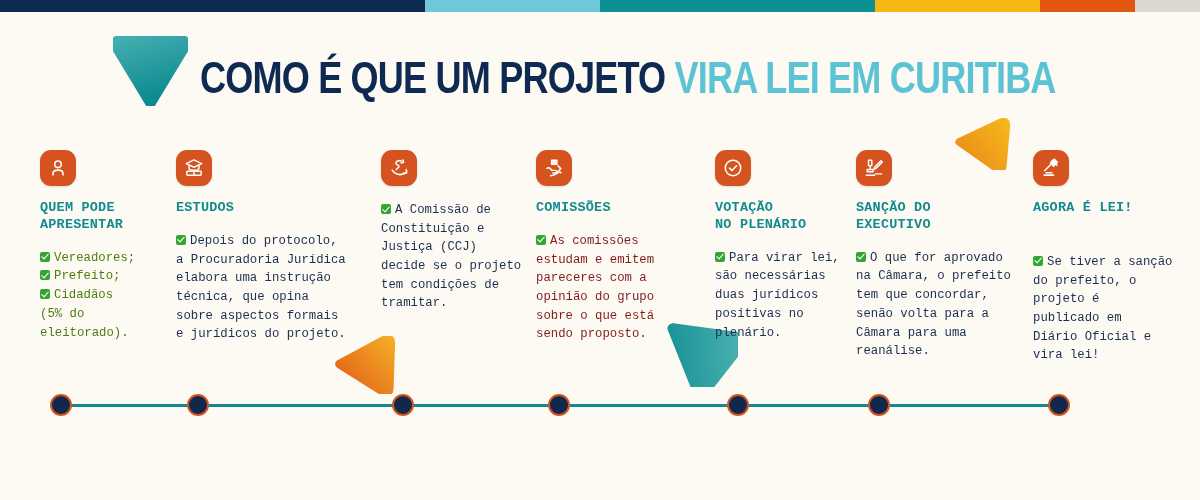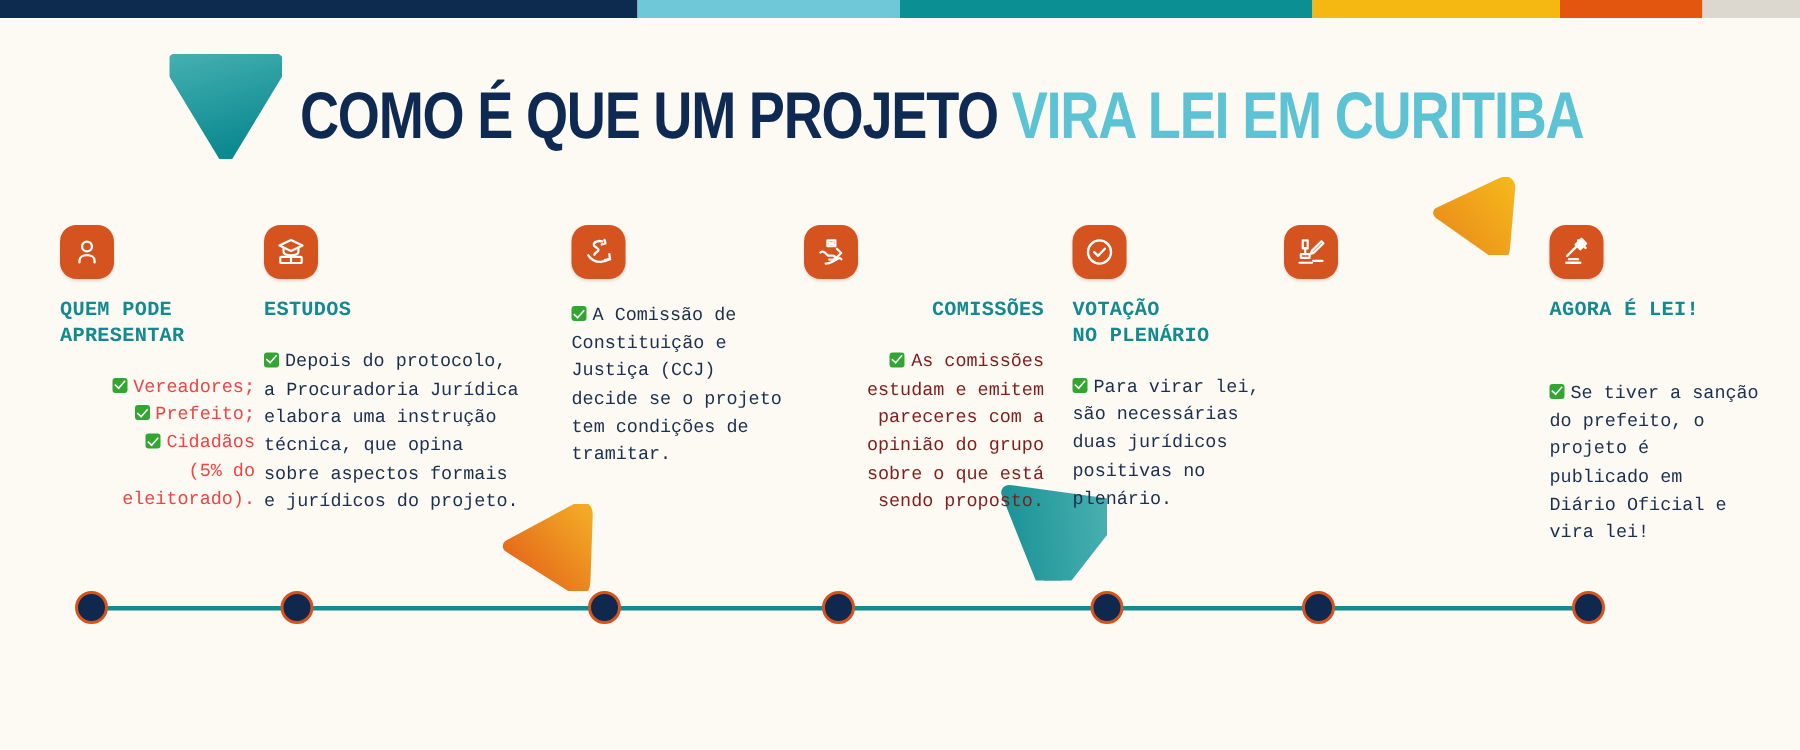--- a/index.html
+++ b/index.html
@@ -172,21 +172,21 @@
         <div class="icon-box" style="background: rgb(212, 83, 30);">
           <svg width="22" height="22" viewBox="0 0 24 24" fill="none" stroke="#fff" stroke-width="1.7" stroke-linecap="round" stroke-linejoin="round">
             <circle cx="12" cy="8" r="3.6"></circle>
             <path d="M6.5 19.5v-1.2c0-2.4 2.3-4 5.5-4s5.5 1.6 5.5 4v1.2"></path>
           </svg>
         </div>
         <div class="col-title" style="color: rgb(18, 138, 143);">
           <div>QUEM PODE</div>
           <div>APRESENTAR</div>
         </div>
-        <div class="col-body" style="color: #ef4444; text-align: right;">
+        <div class="col-body" style="color: #4d7c0f;">
           <div><span class="check"></span><span>Vereadores;</span></div>
           <div><span class="check"></span><span>Prefeito;</span></div>
           <div><span class="check"></span><span>Cidadãos</span></div>
           <div class="bullet-line">(5% do eleitorado).</div>
         </div>
       </div>
       <div class="col" style="left: 176px; width: 175px;">
         <div class="icon-box" style="background: rgb(212, 83, 30);">
           <svg width="22" height="22" viewBox="0 0 24 24" fill="none" stroke="#fff" stroke-width="1.6" stroke-linecap="round" stroke-linejoin="round">
             <path d="M12 3.2 3.6 7.2 12 11.2l8.4-4z"></path>
@@ -208,21 +208,21 @@
             <path d="M14.6 4.3c-3.2-1-6 .6-6 2.4 0 1.9 3.4 2 3.4 3.7 0 1.6-3 2-3 3.6"></path>
             <path d="M16.4 3.2l.6 2.6-2.6.7"></path>
             <path d="M4.6 14.4c1.9 3 5.2 4.8 8.8 4.8 2.4 0 4.6-.8 6.3-2.1"></path>
             <path d="M19.9 13.6l.5 3.7-3.7.4"></path>
           </svg>
         </div>
         <div class="col-body" style="color: rgb(27, 47, 78);">
           <div><span class="check"></span><span>A Comissão de Constituição e Justiça (CCJ) decide se o projeto tem condições de tramitar.</span></div>
         </div>
       </div>
-      <div class="col" style="left: 536px; width: 160px; text-align: right;">
+      <div class="col" style="left: 536px; width: 160px;">
         <div class="icon-box" style="background: rgb(212, 83, 30);">
           <svg width="22" height="22" viewBox="0 0 24 24" fill="none" stroke="#fff" stroke-width="1.6" stroke-linecap="round" stroke-linejoin="round">
             <path d="M9.4 3.6h5.8v4.2H9.4z"></path>
             <path d="M10.4 4.9l3.6 1.9M10.6 6.9l3.2-1.8"></path>
             <path d="M4.3 12.4c1.3-1.2 2.7-.6 3.6.3l1.9 1.9h3.5c.9 0 1.6.7 1.6 1.5s-.7 1.4-1.6 1.4h-2.6"></path>
             <path d="M8.1 20.4c2 0 3.2-.3 4.6-1.1l4.5-2.6c.9-.5 1.9-.2 2.4.6"></path>
             <path d="M16.3 9.6l3.1 3.1-4.4 4.4"></path>
           </svg>
         </div>
         <div class="col-title" style="color: rgb(18, 138, 143);">
@@ -252,20 +252,25 @@
           <svg width="22" height="22" viewBox="0 0 24 24" fill="none" stroke="#fff" stroke-width="1.6" stroke-linecap="round" stroke-linejoin="round">
             <path d="M6 3.6h3.6v5.8H6z"></path>
             <path d="M7.8 9.4v4.2"></path>
             <path d="M4.6 13.6h6.4v2.6H4.6z"></path>
             <path d="M3.6 19.8h9.2"></path>
             <path d="M19.6 4.2l1.4 1.4-7 7-2 .6.6-2z"></path>
             <path d="M13.6 18.4h6.8"></path>
           </svg>
         </div>
         <div class="col-title" style="color: rgb(18, 138, 143);">
+          <div>SANÇÃO DO</div>
+          <div>EXECUTIVO</div>
+        </div>
+        <div class="col-body" style="color: rgb(27, 47, 78);">
+          <div><span class="check"></span><span>O que for aprovado na Câmara, o prefeito tem que concordar, senão volta para a Câmara para uma reanálise.</span></div>
         </div>
       </div>
       <div class="col" style="left: 1033px; width: 140px;">
         <div class="icon-box" style="background: rgb(212, 83, 30);">
           <svg width="22" height="22" viewBox="0 0 24 24" fill="none" stroke="#fff" stroke-width="1.7" stroke-linecap="round" stroke-linejoin="round">
             <path d="M13.2 3.6l5.4 5.4"></path>
             <path d="M15.6 2.4l-4.2 4.2 3.4 3.4 4.2-4.2z" fill="#fff" stroke="#fff"></path>
             <path d="M11.6 8.4L5.2 14.8"></path>
             <path d="M4.6 19.8h10.2"></path>
             <path d="M6.6 17.2h6.4"></path>

